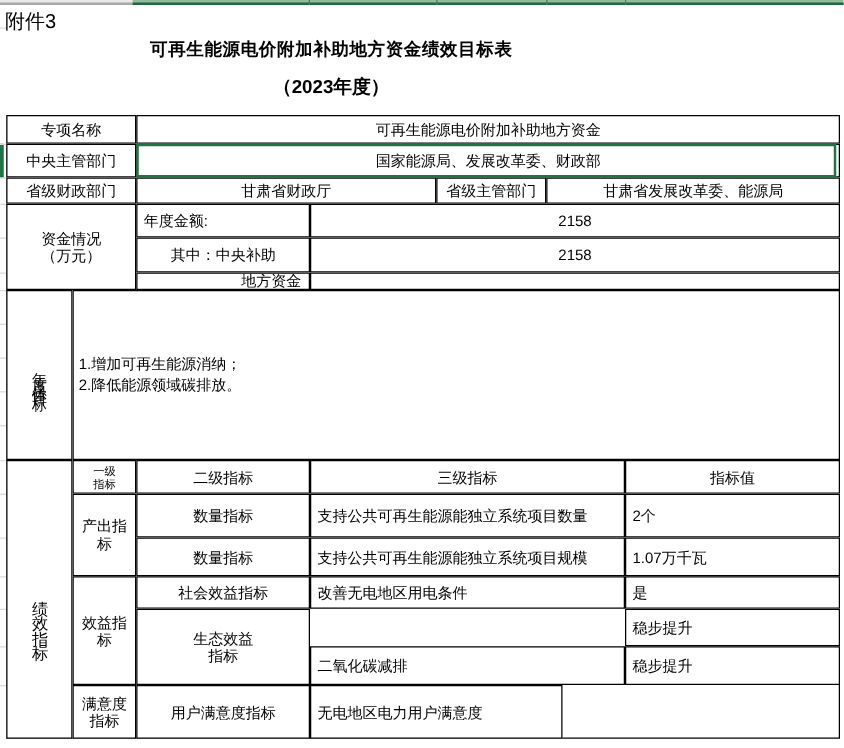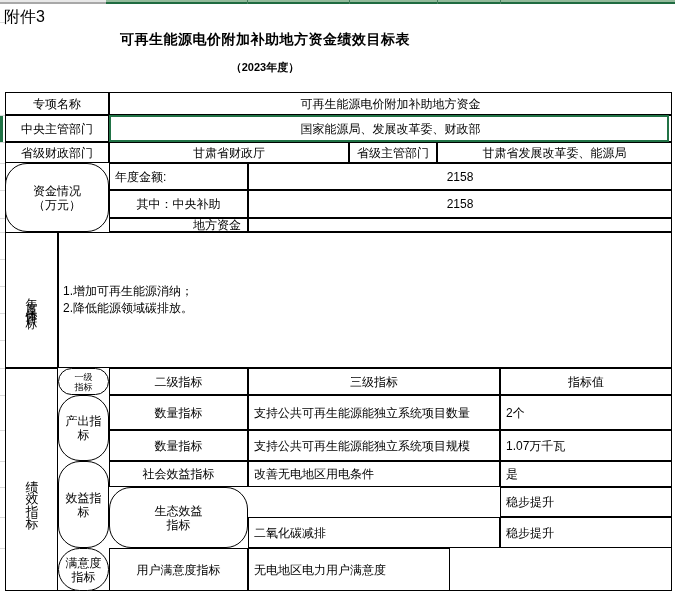--- a/index.html
+++ b/index.html
@@ -13,31 +13,31 @@
     border-bottom:2px solid #1F6B40;box-sizing:border-box;}
   .colhdr-tick{position:absolute;top:0;width:1px;height:4px;background:#457F5C;}
   .rowhdr-stub{position:absolute;left:0;top:115px;width:3px;height:27px;background:#217346;}
   .gstub{position:absolute;left:0;width:5px;height:1px;background:#DADADA;}
 
   
   .attach{position:absolute;left:4px;top:7px;font-size:16px;}
   .title{position:absolute;left:0;top:31px;width:530px;text-align:center;
     font-size:14px;font-weight:bold;letter-spacing:0.5px;}
   .subtitle{position:absolute;left:0;top:60px;width:530px;text-align:center;
-    font-size:11px;font-weight:bold;}
+    font-size:15px;font-weight:bold;}
 
   
   .frame{position:absolute;left:5px;top:92px;width:667px;height:499px;
     border:1px solid #000;box-sizing:border-box;pointer-events:none;}
   .cell{position:absolute;box-sizing:border-box;border:1px solid #000;background:#fff;
     display:flex;align-items:center;justify-content:center;font-size:12px;
     text-align:center;line-height:14px;overflow:hidden;}
   .cell.alignL{justify-content:flex-start;text-align:left;padding-left:5px;}
   .cell.alignR{justify-content:flex-end;text-align:left;padding-right:6px;}
-  .cell.twoline{flex-direction:column;border-radius:22px;}
+  .cell.twoline{flex-direction:column;}
   .cell.small{font-size:9px;line-height:10px;}
   .vtext{writing-mode:vertical-rl;text-orientation:upright;}
   .v-goal{font-size:12px;letter-spacing:4px;}
   .v-perf{font-size:13px;letter-spacing:12px;padding-top:28px;}
   .goalcell{flex-direction:column;align-items:flex-start;justify-content:center;
     text-align:left;line-height:17px;padding-left:4px;}
 
   .selection{position:absolute;left:109px;top:115px;width:560px;height:27px;
     border:2px solid #217346;box-sizing:border-box;background:transparent;z-index:6;}
 </style>

